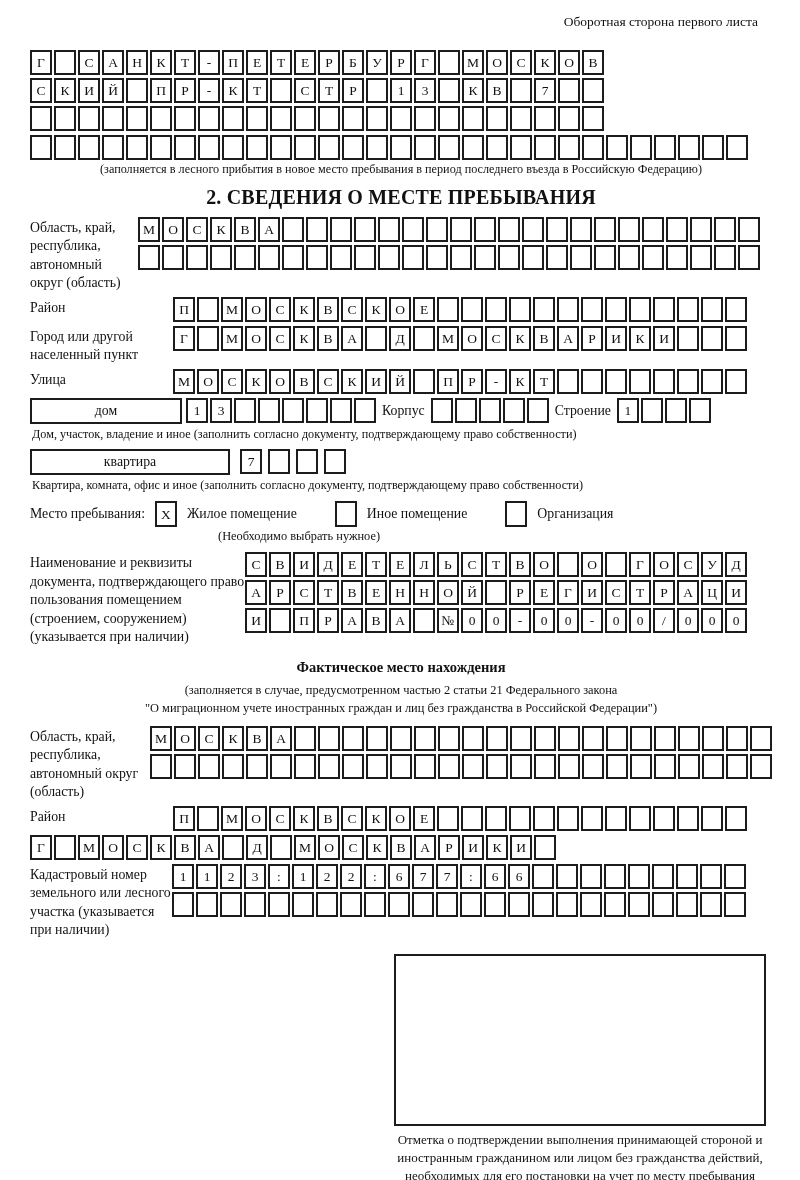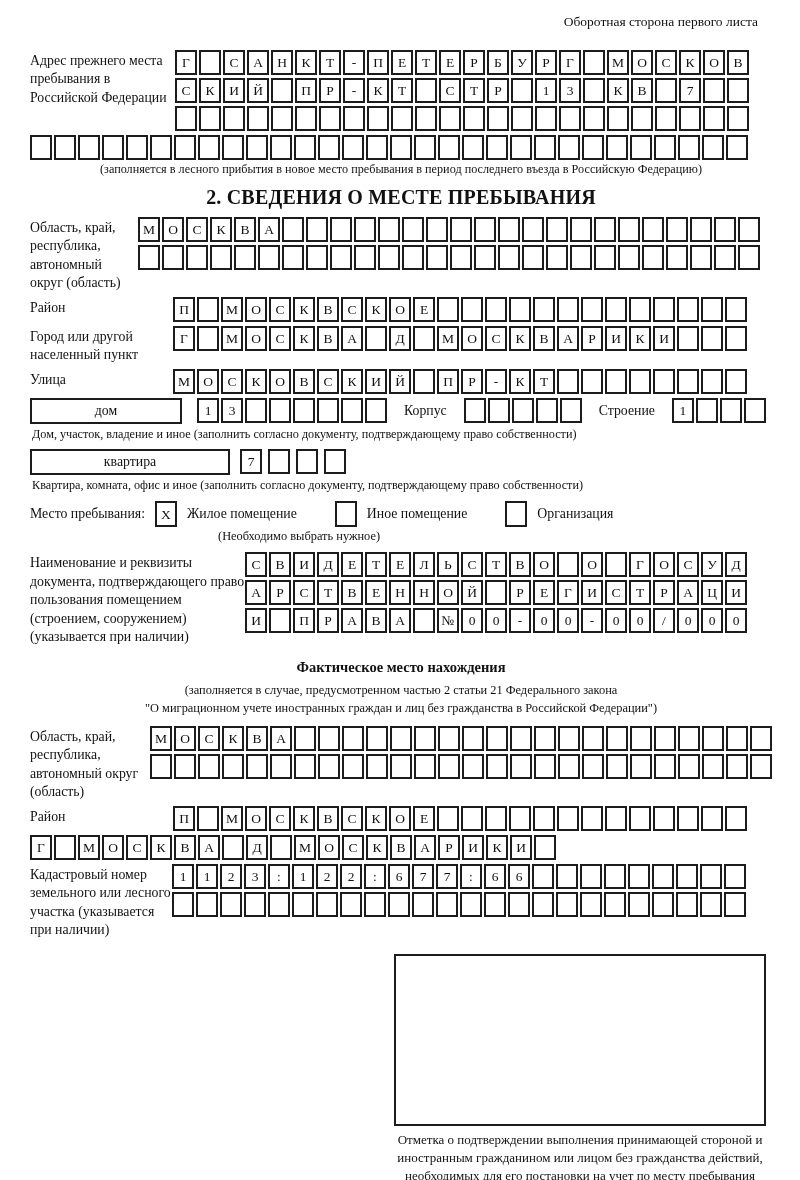--- a/index.html
+++ b/index.html
@@ -10,21 +10,21 @@
   .flabel{font-size:13.8px;line-height:1.34;flex:none;padding-top:2px;}
   .rows{display:flex;flex-direction:column;gap:3px;}
   .cellrow{display:flex;gap:2px;flex:none;}
   .cell{flex:none;width:22px;height:25px;border:2px solid #1c1c1c;box-sizing:border-box;display:flex;align-items:center;justify-content:center;font-size:13.5px;line-height:1;background:#fff;}
   .w108{width:108px}.w120{width:120px}.w142{width:142px}.w143{width:143px}.w145{width:145px}.w200{width:200px}.w215{width:215px}
   .fullrow{margin:3px 0 2px 0;}
   .caption{font-size:12.2px;line-height:1.3;}
   .center{text-align:center;}
   .sectitle{text-align:center;font-weight:bold;font-size:20px;margin:8px 0 8px 0;letter-spacing:.2px;}
   .subtitle{text-align:center;font-weight:bold;font-size:14.5px;margin:12px 0 6px 0;}
-  .inline-row{display:flex;align-items:center;gap:15px;margin-bottom:3px;}
+  .inline-row{display:flex;align-items:center;gap:4px;margin-bottom:3px;}
   .wbox{border:2px solid #1c1c1c;height:26px;box-sizing:border-box;display:flex;align-items:center;justify-content:center;font-size:13.8px;flex:none;background:#fff;}
   .ilabel{font-size:13.8px;flex:none;padding:0 2px;}
   .mesto{display:flex;align-items:center;gap:10px;font-size:13.8px;margin-top:8px;}
   .opt{display:flex;align-items:center;gap:10px;}
   .ck{width:22px;height:26px;}
   .gap18{width:18px;flex:none;}
   .mnote{font-size:12.4px;margin:2px 0 8px 188px;}
   .factnotes{font-size:12.4px;text-align:center;line-height:1.45;margin-bottom:8px;}
   .stampwrap{margin-left:auto;width:372px;margin-right:6px;margin-top:14px;}
   .stampbox{border:2px solid #1c1c1c;height:172px;box-sizing:border-box;background:#fff;}
@@ -32,21 +32,20 @@
   .capindent{margin:1px 0 6px 2px;}
 </style>
 </head>
 <body>
 
 <div class="page">
 
   <div class="hdr">Оборотная сторона первого листа</div>
 
   <div class="field">
-    <div class="flabel w145">Адрес прежнего места пребывания в Российской Федерации</div>
     <div class="rows">
       <div class="cellrow">
           <div class="cell">Г</div>
           <div class="cell"></div>
           <div class="cell">С</div>
           <div class="cell">А</div>
           <div class="cell">Н</div>
           <div class="cell">К</div>
           <div class="cell">Т</div>
           <div class="cell">-</div>

